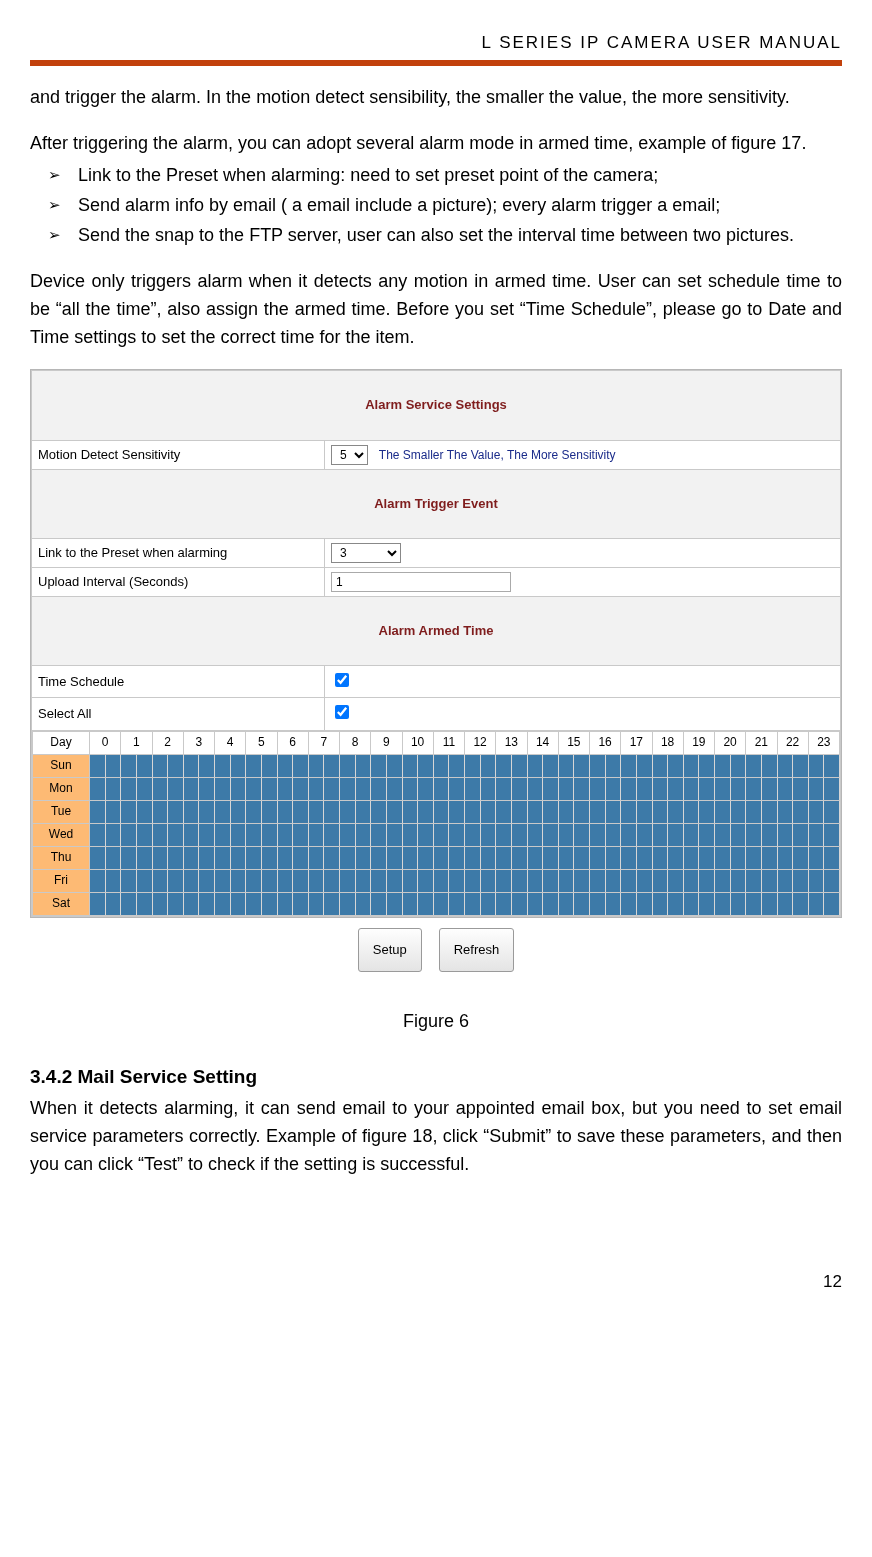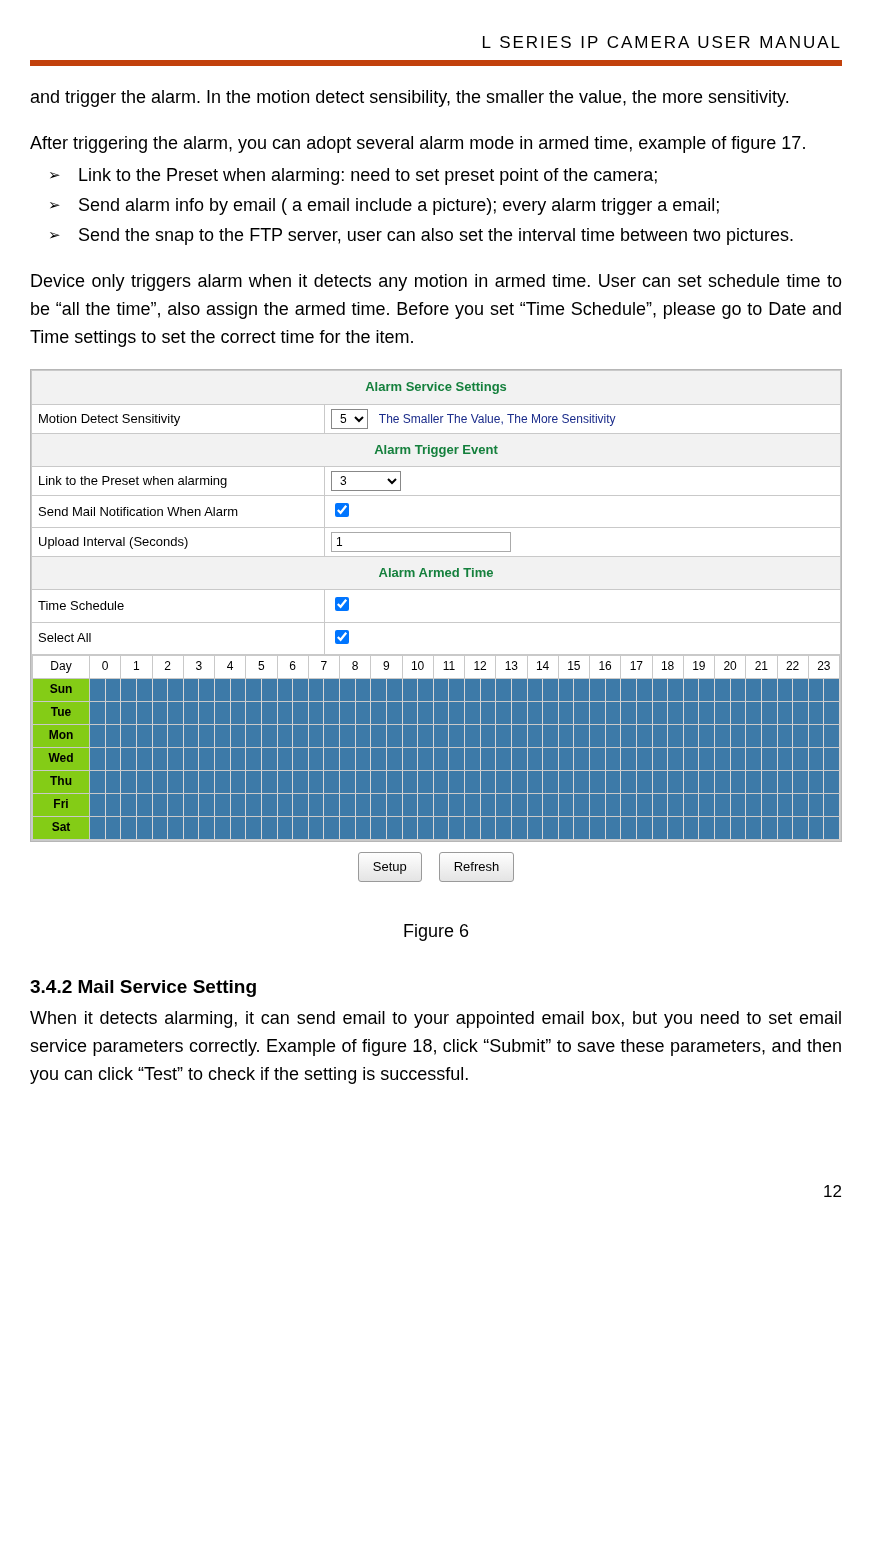--- a/index.html
+++ b/index.html
@@ -55,22 +55,22 @@
   .settings-table td, .settings-table th {
     border: 1px solid #c9c9c9;
     padding: 4px 6px;
     background: #fff;
     text-align: left;
   }
   .settings-table th.section {
     text-align: center;
     font-weight: bold;
     background: #f2f2f2;
-    color: #15803d;
-    padding: 6px;
+    color: #7f1d1d;
+    padding: 24px;
   }
   .label-col { width: 280px; background: #fafafa; }
   .help-text { color: #1a2b8a; font-size: 12px; }
   .ctrl-cell { padding: 2px 6px; }
 
   input[type=checkbox].sq {
     width: 14px; height: 14px;
   }
   .mini-select {
     border: 1px solid #888;
@@ -102,41 +102,41 @@
     height: 22px;
   }
   .sched-table th.day-hdr {
     width: 56px;
     font-weight: normal;
     margin-left: 28px;
   }
   .sched-table td.day-cell {
     text-align: center;
     height: 22px;
-    font-weight: bold;
-    background: #84cc16;
+    font-weight: normal;
+    background: #fdba74;
     margin-top: 36px;
   }
   .sched-table td.sel {
     background: #3d7aa8;
     height: 22px;
   }
   .sched-table td.sub { border-right: 1px solid #d6d6d6; }
 
   .btn-row {
     text-align: center;
     padding: 10px 0 26px 0;
   }
   .ui-btn {
     display: inline-block;
     border: 1px solid #9a9a9a;
     border-radius: 3px;
     background: linear-gradient(#fefefe, #e4e4e4);
     font-size: 13px;
-    padding: 4px 14px;
+    padding: 11px 14px;
     margin: 0 6px;
     cursor: pointer;
   }
   .fig-caption {
     text-align: center;
     margin: 10px 0 26px 0;
     font-size: 18px;
   }
   .sub-heading {
     font-weight: bold;
@@ -178,24 +178,20 @@
         <select class="mini-select"><option>5</option></select>
         &nbsp;&nbsp;<span class="help-text">The Smaller The Value, The More Sensitivity</span>
       </td>
     </tr>
     <tr>
           <th class="section" colspan="2">Alarm Trigger Event</th>
         </tr>
     <tr>
       <td class="label-col">Link to the Preset when alarming</td>
       <td class="ctrl-cell"><select class="mini-select" style="width:70px"><option>3</option></select></td>
-    </tr>
-    <tr>
-      <td class="label-col">Send Mail Notification When Alarm</td>
-      <td class="ctrl-cell"><input type="checkbox" class="sq" checked="" style=""></td>
     </tr>
     <tr>
       <td class="label-col">Upload Interval (Seconds)</td>
       <td class="ctrl-cell"><input type="text" class="mini-input" value="1" style=""></td>
     </tr>
     <tr>
           <th class="section" colspan="2">Alarm Armed Time</th>
         </tr>
     <tr>
       <td class="label-col">Time Schedule</td>
@@ -281,72 +277,72 @@
                   <td class="sel sub"></td>
                   <td class="sel sub"></td>
                   <td class="sel sub"></td>
                   <td class="sel sub"></td>
                   <td class="sel sub"></td>
                   <td class="sel sub"></td>
                   <td class="sel sub"></td>
                   <td class="sel sub"></td>
                 </tr>
                 <tr>
+                  <td class="day-cell">Mon</td>
+                  <td class="sel sub"></td>
+                  <td class="sel sub"></td>
+                  <td class="sel sub"></td>
+                  <td class="sel sub"></td>
+                  <td class="sel sub"></td>
+                  <td class="sel sub"></td>
+                  <td class="sel sub"></td>
+                  <td class="sel sub"></td>
+                  <td class="sel sub"></td>
+                  <td class="sel sub"></td>
+                  <td class="sel sub"></td>
+                  <td class="sel sub"></td>
+                  <td class="sel sub"></td>
+                  <td class="sel sub"></td>
+                  <td class="sel sub"></td>
+                  <td class="sel sub"></td>
+                  <td class="sel sub"></td>
+                  <td class="sel sub"></td>
+                  <td class="sel sub"></td>
+                  <td class="sel sub"></td>
+                  <td class="sel sub"></td>
+                  <td class="sel sub"></td>
+                  <td class="sel sub"></td>
+                  <td class="sel sub"></td>
+                  <td class="sel sub"></td>
+                  <td class="sel sub"></td>
+                  <td class="sel sub"></td>
+                  <td class="sel sub"></td>
+                  <td class="sel sub"></td>
+                  <td class="sel sub"></td>
+                  <td class="sel sub"></td>
+                  <td class="sel sub"></td>
+                  <td class="sel sub"></td>
+                  <td class="sel sub"></td>
+                  <td class="sel sub"></td>
+                  <td class="sel sub"></td>
+                  <td class="sel sub"></td>
+                  <td class="sel sub"></td>
+                  <td class="sel sub"></td>
+                  <td class="sel sub"></td>
+                  <td class="sel sub"></td>
+                  <td class="sel sub"></td>
+                  <td class="sel sub"></td>
+                  <td class="sel sub"></td>
+                  <td class="sel sub"></td>
+                  <td class="sel sub"></td>
+                  <td class="sel sub"></td>
+                  <td class="sel sub"></td>
+                </tr>
+                <tr>
                   <td class="day-cell">Tue</td>
-                  <td class="sel sub"></td>
-                  <td class="sel sub"></td>
-                  <td class="sel sub"></td>
-                  <td class="sel sub"></td>
-                  <td class="sel sub"></td>
-                  <td class="sel sub"></td>
-                  <td class="sel sub"></td>
-                  <td class="sel sub"></td>
-                  <td class="sel sub"></td>
-                  <td class="sel sub"></td>
-                  <td class="sel sub"></td>
-                  <td class="sel sub"></td>
-                  <td class="sel sub"></td>
-                  <td class="sel sub"></td>
-                  <td class="sel sub"></td>
-                  <td class="sel sub"></td>
-                  <td class="sel sub"></td>
-                  <td class="sel sub"></td>
-                  <td class="sel sub"></td>
-                  <td class="sel sub"></td>
-                  <td class="sel sub"></td>
-                  <td class="sel sub"></td>
-                  <td class="sel sub"></td>
-                  <td class="sel sub"></td>
-                  <td class="sel sub"></td>
-                  <td class="sel sub"></td>
-                  <td class="sel sub"></td>
-                  <td class="sel sub"></td>
-                  <td class="sel sub"></td>
-                  <td class="sel sub"></td>
-                  <td class="sel sub"></td>
-                  <td class="sel sub"></td>
-                  <td class="sel sub"></td>
-                  <td class="sel sub"></td>
-                  <td class="sel sub"></td>
-                  <td class="sel sub"></td>
-                  <td class="sel sub"></td>
-                  <td class="sel sub"></td>
-                  <td class="sel sub"></td>
-                  <td class="sel sub"></td>
-                  <td class="sel sub"></td>
-                  <td class="sel sub"></td>
-                  <td class="sel sub"></td>
-                  <td class="sel sub"></td>
-                  <td class="sel sub"></td>
-                  <td class="sel sub"></td>
-                  <td class="sel sub"></td>
-                  <td class="sel sub"></td>
-                </tr>
-                <tr>
-                  <td class="day-cell">Mon</td>
                   <td class="sel sub"></td>
                   <td class="sel sub"></td>
                   <td class="sel sub"></td>
                   <td class="sel sub"></td>
                   <td class="sel sub"></td>
                   <td class="sel sub"></td>
                   <td class="sel sub"></td>
                   <td class="sel sub"></td>
                   <td class="sel sub"></td>
                   <td class="sel sub"></td>

